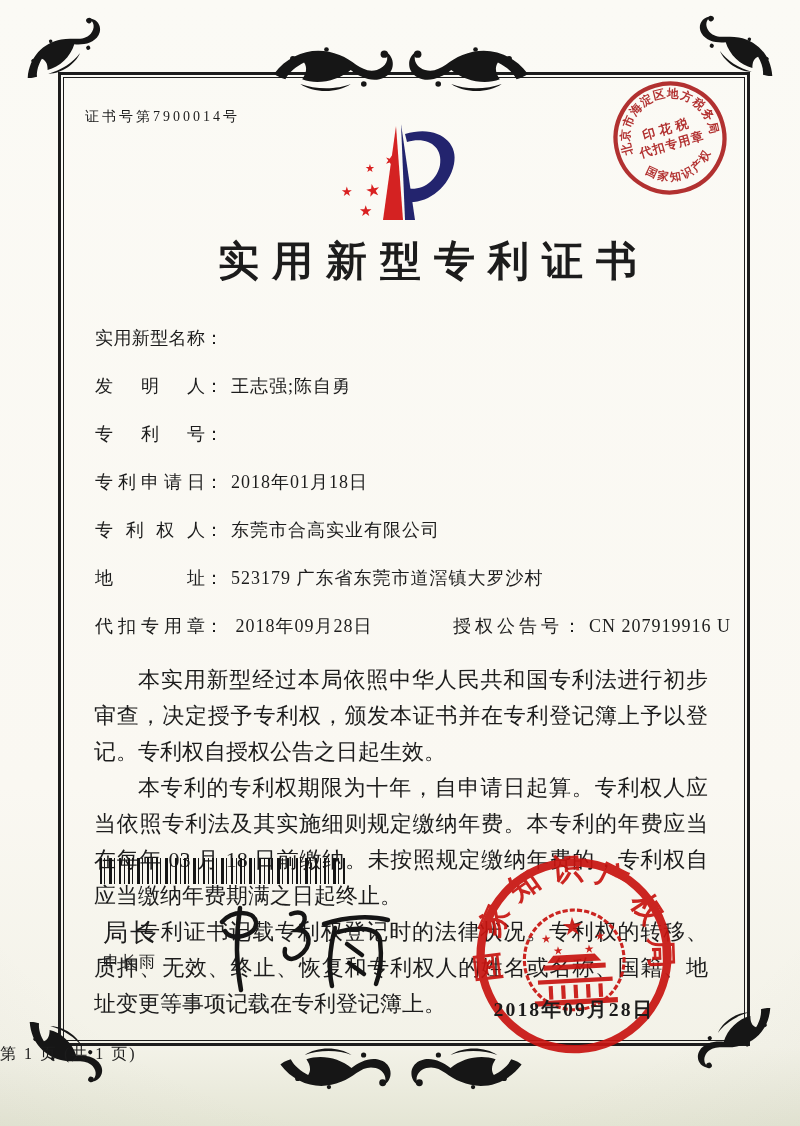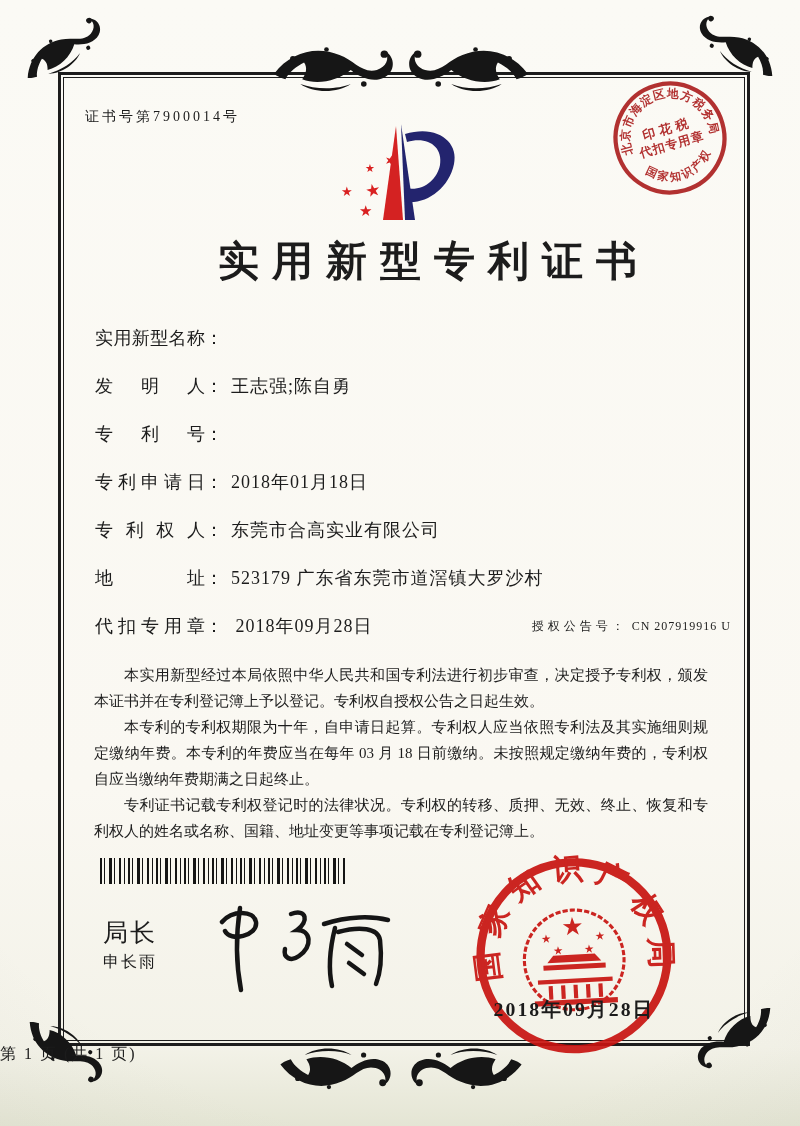--- a/index.html
+++ b/index.html
@@ -44,26 +44,26 @@
   .fields{position:absolute;left:95px;top:314px;width:648px;}
   .frow{height:48px;display:flex;align-items:center;font-size:18px;}
   .flabel{
     display:inline-block;width:110px;
     text-align:justify;text-align-last:justify;
     letter-spacing:0;
   }
   .fcolon{display:inline-block;margin-right:8px;}
   .fvalue{letter-spacing:1px;}
   .frow-split{justify-content:space-between;}
-  .grant-right{display:flex;align-items:center;font-size:12px;margin-right:12px;}
+  .grant-right{display:flex;align-items:center;font-size:18px;margin-right:12px;}
   .grant-right .glabel{letter-spacing:4px;}
   
   .bodytext{
     position:absolute;left:94px;top:662px;width:614px;
-    font-size:15px;line-height:26px;text-align:justify;
+    font-size:22px;line-height:36px;text-align:justify;
   }
   .bodytext p{margin:0;text-indent:2em;}
   
   .barcode{
     position:absolute;left:100px;top:858px;width:246px;height:26px;
     background:repeating-linear-gradient(90deg,
       #141414 0 2px,transparent 2px 4px,
       #141414 4px 5px,transparent 5px 9px,
       #141414 9px 12px,transparent 12px 14px,
       #141414 14px 15px,transparent 15px 19px,

